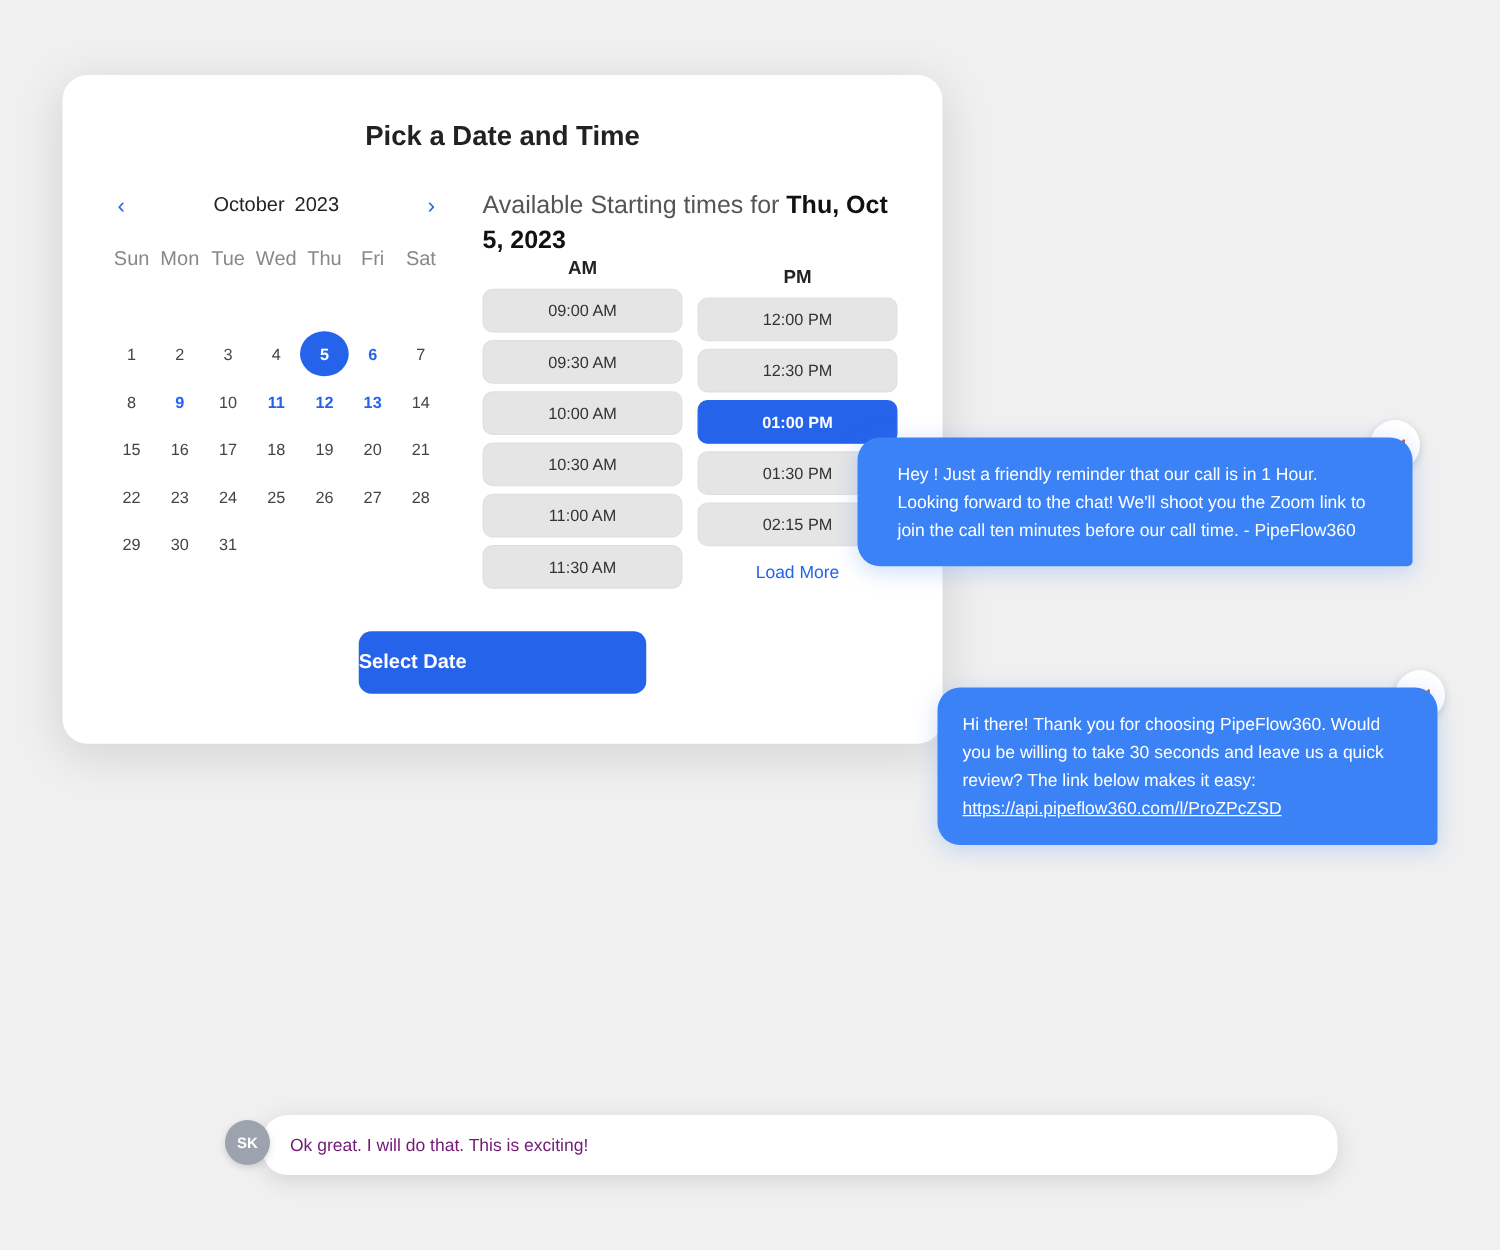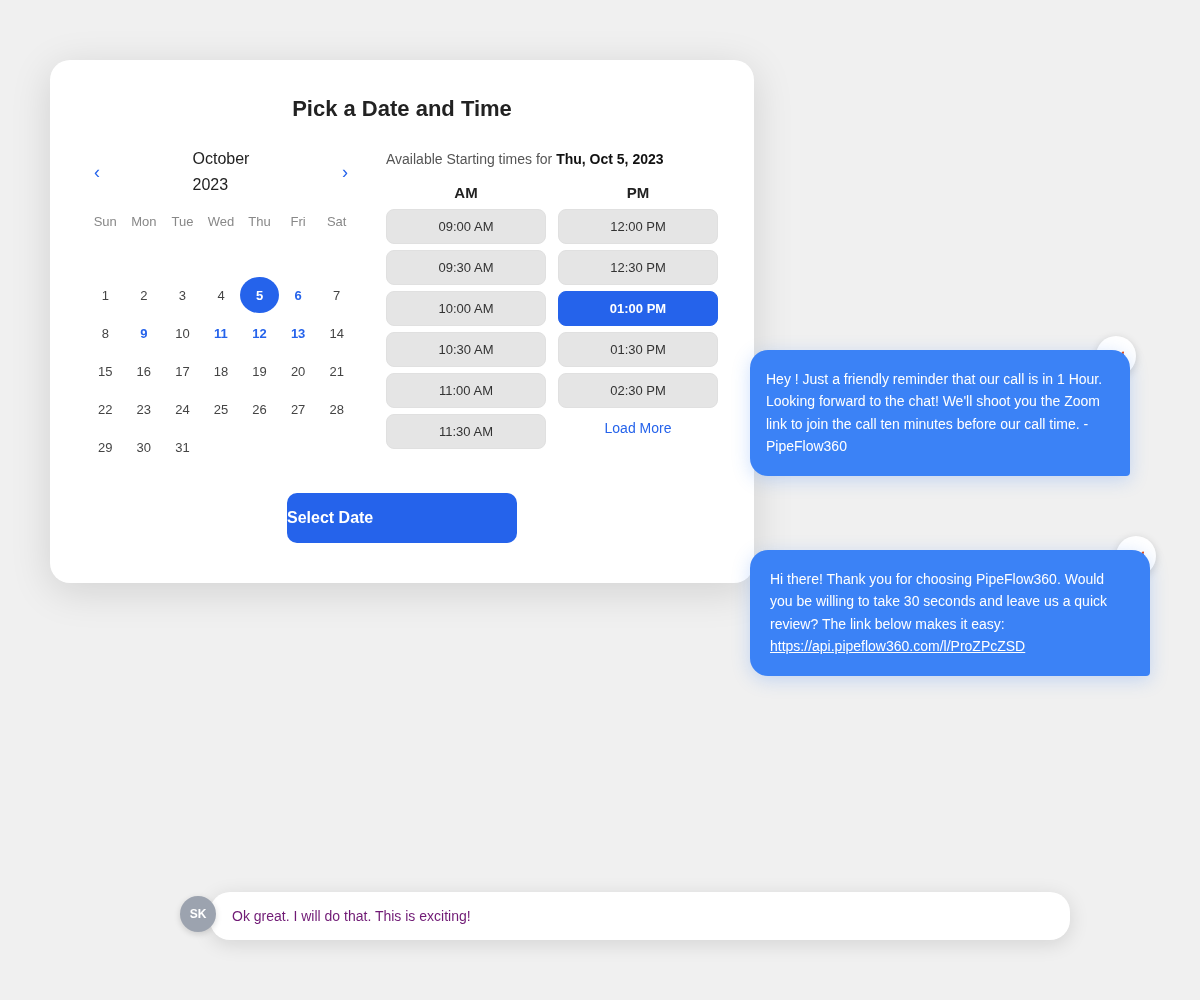--- a/index.html
+++ b/index.html
@@ -66,36 +66,35 @@
       padding: 4px 8px;
       user-select: none;
     }
 
     .month-year {
       font-size: 16px;
       font-weight: 500;
       color: #222;
       display: flex;
       gap: 8px;
-      flex-direction: column;
     }
 
     .calendar-grid {
       width: 100%;
     }
 
     .day-headers {
       display: grid;
       grid-template-columns: repeat(7, 1fr);
       text-align: center;
       margin-bottom: 6px;
     }
 
     .day-header {
-      font-size: 13px;
+      font-size: 16px;
       color: #888;
       font-weight: 500;
       padding: 4px 0;
     }
 
     .calendar-days {
       display: grid;
       grid-template-columns: repeat(7, 1fr);
       row-gap: 2px;
     }
@@ -122,34 +121,34 @@
       color: #2563eb;
       font-weight: 600;
     }
 
     
     .time-section {
       flex: 1;
     }
 
     .available-title {
-      font-size: 14px;
+      font-size: 20px;
       color: #555;
-      margin-bottom: 14px;
       line-height: 1.4;
     }
 
     .available-title strong {
       color: #111;
       font-weight: 700;
     }
 
     .time-columns {
       display: flex;
       gap: 12px;
+      align-items: center;
     }
 
     .time-col {
       flex: 1;
     }
 
     .time-col-header {
       font-size: 15px;
       font-weight: 600;
       color: #222;
@@ -222,25 +221,25 @@
       border-radius: 10px;
       cursor: pointer;
       text-align: left;
     }
 
     
     .chat-bubble-1 {
       position: absolute;
       top: 310px;
       right: 20px;
-      width: 380px;
+      width: 444px;
       background: #3b82f6;
       color: #fff;
       border-radius: 18px 18px 4px 18px;
-      padding: 18px 16px;
+      padding: 18px 32px;
       font-size: 14px;
       line-height: 1.6;
       box-shadow: 0 4px 18px rgba(59,130,246,0.25);
       z-index: 3;
     }
 
     .chat-bubble-2 {
       position: absolute;
       top: 510px;
       right: 0px;
@@ -417,21 +416,21 @@
                 <div class="time-slot">11:30 AM</div>
               </div>
           </div>
           <div class="time-col">
             <div class="time-col-header">PM</div>
             <div id="pm-slots">
                 <div class="time-slot">12:00 PM</div>
                 <div class="time-slot">12:30 PM</div>
                 <div class="time-slot selected">01:00 PM</div>
                 <div class="time-slot">01:30 PM</div>
-                <div class="time-slot">02:30 PM</div>
+                <div class="time-slot">02:15 PM</div>
               </div>
             <div class="load-more">Load More</div>
           </div>
         </div>
       </div>
 
     </div>
 
 
     <button class="select-date-btn">Select Date</button>

